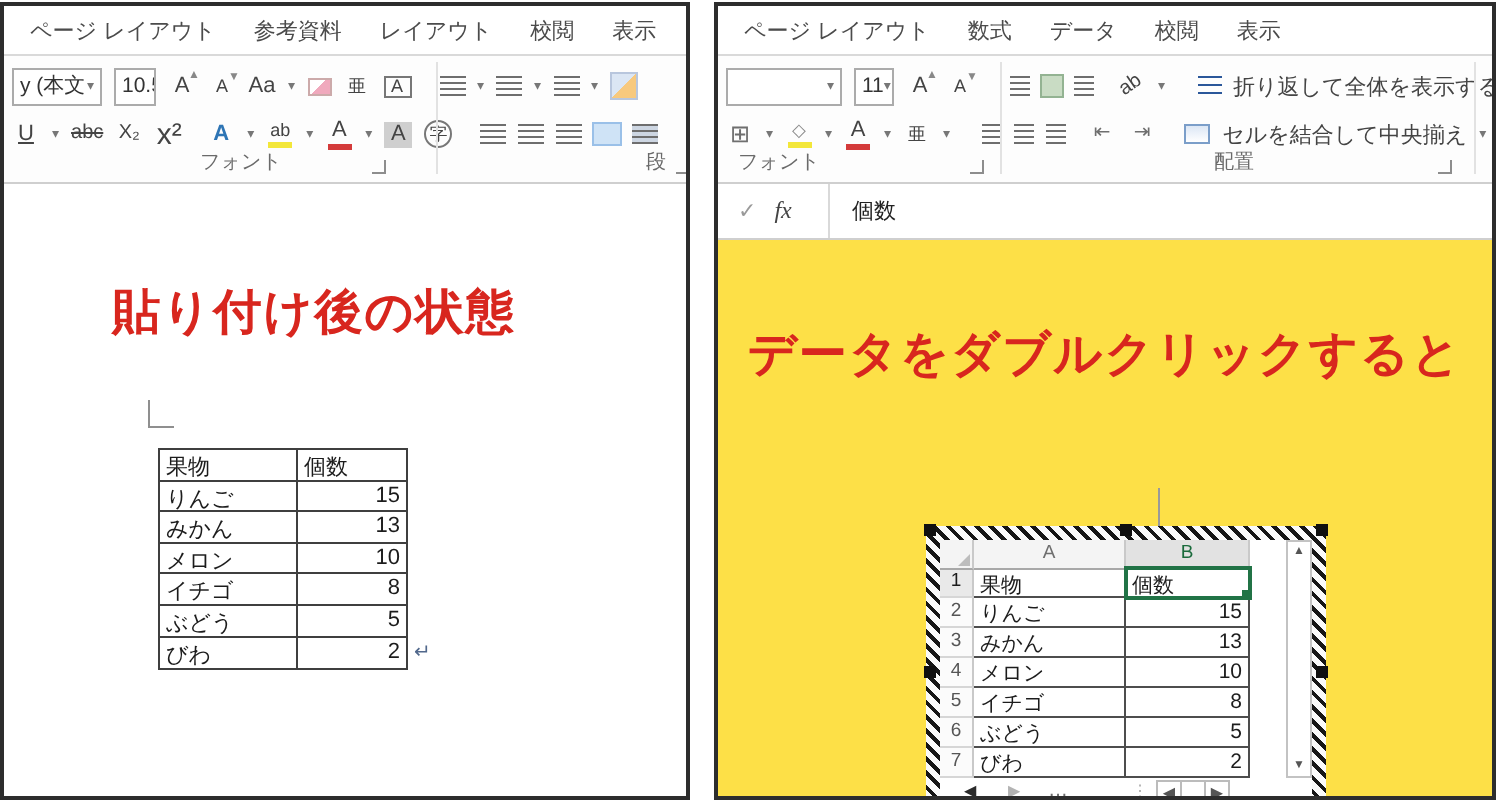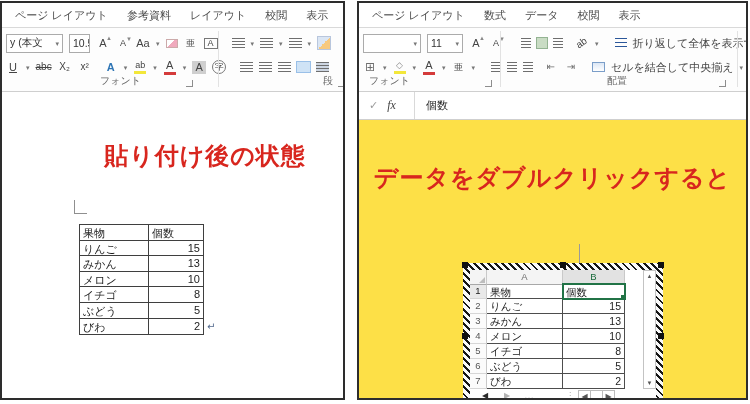--- a/index.html
+++ b/index.html
@@ -55,21 +55,21 @@
     background:linear-gradient(#dce7f5,#fff); }
   .wrapico { display:inline-block; width:12px; height:10px;
     background:repeating-linear-gradient(to bottom,#2b579a 0 1px,transparent 1px 4px); }
   .clipico { width:14px; height:14px; border:1px solid #b8c6dd;
     background:linear-gradient(135deg,#dbe6f4 50%,#f7c97e 50%); }
 
   
   .docarea { position:relative; height:312px; background:#fff; }
   .caption { position:absolute; font-weight:bold; color:#d8261e;
     font-size:24px; letter-spacing:1px; white-space:nowrap; }
-  .word .caption { top:48px; left:0; width:310px; text-align:center;margin-left:48px; }
+  .word .caption { top:48px; left:0; width:310px; text-align:center; }
   .cmark { position:absolute; left:72px; top:108px; width:13px; height:14px;
     border-left:1px solid #8f8f8f; border-bottom:1px solid #8f8f8f; }
   .wtable { position:absolute; left:77px; top:132px; width:125px;
     border:1px solid #3f3f3f; background:#fff; }
   .wrow { display:grid; grid-template-columns:69px 54px; height:15.6px; }
   .wcell { border-right:1px solid #3f3f3f; border-bottom:1px solid #3f3f3f;
     font-size:11px; color:#1c1c1c; padding:1px 3px 0 3px; overflow:hidden; white-space:nowrap; }
   .wrow .wcell:last-child { border-right:none; text-align:right; }
   .wrow:last-child .wcell { border-bottom:none; }
   .pmark { position:absolute; left:205px; top:229px; font-size:10px; color:#51688c; }
@@ -139,21 +139,21 @@
 
     <span class="tab">ページ レイアウト</span>
         <span class="tab">参考資料</span>
         <span class="tab">レイアウト</span>
         <span class="tab">校閲</span>
         <span class="tab">表示</span>
       </div>
 
     <div class="ribbon">
       <div class="rrow r1">
-        <span class="combo" style="width:57px">
+        <span class="combo" style="width:45px">
           <span>y (本文</span>
           <span class="caret">▾</span>
         </span>
         <span class="combo" style="width:21px">
           <span>10.5</span>
           <span class="caret">▾</span>
         </span>
         <span class="ricon">
             <span class="glyph">A</span>
             <span style="position:absolute;top:-3px;right:-2px;font-size:6px;color:#888">▲</span>
@@ -186,21 +186,21 @@
             <span class="glyph ubar">U</span>
           </span>
         <span class="caret">▾</span>
         <span class="ricon">
             <span class="glyph strike">abc</span>
           </span>
         <span class="ricon">
             <span class="glyph" style="font-size:10px">X₂</span>
           </span>
         <span class="ricon">
-            <span class="glyph" style="font-size:10px">x²</span>
+            <span class="glyph" style="font-size:15px">x²</span>
           </span>
         <span class="ricon" style="margin-left:6px">
             <span class="glyph effectA">A</span>
           </span>
         <span class="caret">▾</span>
         <span class="ricon">
             <span class="glyph" style="font-size:9px">ab</span>
             <span class="bar yellow"></span>
           </span>
         <span class="caret">▾</span>
@@ -278,21 +278,21 @@
         <span class="tab">校閲</span>
         <span class="tab">表示</span>
       </div>
 
     <div class="ribbon">
       <div class="rrow r1">
         <span class="combo" style="width:58px">
           <span></span>
             <span class="caret">▾</span>
         </span>
-        <span class="combo" style="width:36px">
+        <span class="combo" style="width:20px">
           <span>11</span>
           <span class="caret">▾</span>
         </span>
         <span class="ricon">
             <span class="glyph">A</span>
             <span style="position:absolute;top:-3px;right:-2px;font-size:6px;color:#888">▲</span>
           </span>
         <span class="ricon">
             <span class="glyph" style="font-size:9px">A</span>
             <span style="position:absolute;top:-3px;right:-2px;font-size:6px;color:#888">▼</span>

